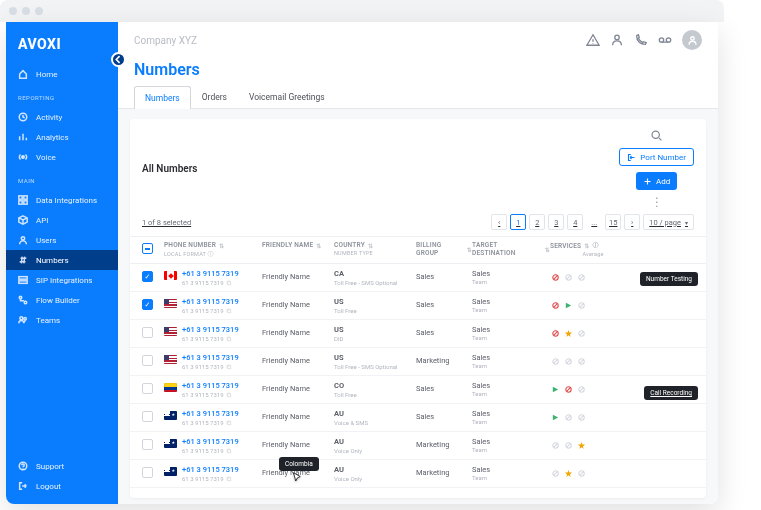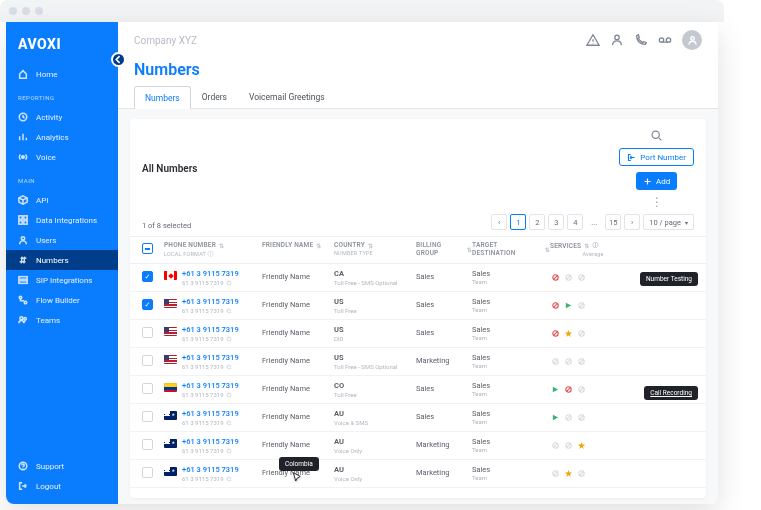--- a/index.html
+++ b/index.html
@@ -37,21 +37,21 @@
   .card{background:#fff;border-radius:4px;box-shadow:0 1px 3px rgba(0,0,0,.05);height:100%;display:flex;flex-direction:column;overflow:hidden;}
   .card-head{display:flex;align-items:center;justify-content:space-between;padding:10px 12px 6px;}
   .card-title{font-size:10px;font-weight:600;}
   .card-actions{display:flex;gap:6px;align-items:center;flex-direction:column;}
   .search-icon{width:13px;height:13px;color:#7f8794;}
   .btn{height:18px;border-radius:3px;display:flex;align-items:center;gap:4px;padding:0 7px;font-size:8px;cursor:pointer;}
   .btn-outline{border:1px solid #0a7dff;color:#0a7dff;background:#fff;}
   .btn-primary{background:#0a7dff;color:#fff;}
   .btn svg{width:9px;height:9px;}
   .more-icon{color:#9aa0aa;font-size:12px;line-height:1;}
-  .card-sub{display:flex;align-items:flex-end;justify-content:space-between;padding:0 12px 6px;}
+  .card-sub{display:flex;align-items:center;justify-content:space-between;padding:0 12px 6px;text-decoration:underline;}
   .sel{font-size:7.5px;color:#656b76;}
   .pagination{display:flex;gap:3px;align-items:center;}
   .pg{min-width:16px;height:16px;border:1px solid #e1e4e9;border-radius:2px;display:flex;align-items:center;justify-content:center;font-size:7.5px;color:#656b76;cursor:pointer;background:#fff;}
   .pg.active{border-color:#0a7dff;color:#0a7dff;}
   .pg.ellipsis{border:none;cursor:default;}
   .perpage{border:1px solid #e1e4e9;height:16px;border-radius:2px;font-size:7.5px;padding:0 5px;display:flex;align-items:center;gap:4px;color:#656b76;}
   
   .table{flex:1;overflow:hidden;font-size:7.5px;}
   .thead,.trow{display:grid;grid-template-columns:22px 98px 72px 82px 56px 78px 78px;align-items:start;}
   .thead{padding:4px 12px;color:#8d929b;font-weight:600;text-transform:uppercase;font-size:6.5px;letter-spacing:.2px;border-top:1px solid #edeff2;border-bottom:1px solid #edeff2;position:relative;}
@@ -159,36 +159,36 @@
               </svg>
             </span>
             <span>Voice</span>
           </div>
         </div>
       <div class="nav-section-label">MAIN</div>
       <div class="nav" id="nav-main">
           <div class="nav-item">
             <span class="nav-icon">
               <svg viewBox="0 0 12 12">
-                <path d="M6 1 11 3.5v5L6 11 1 8.5v-5z"></path>
-                <path d="M1 3.5 6 6l5-2.5M6 6v5"></path>
-              </svg>
-            </span>
-            <span>API</span>
-          </div>
-          <div class="nav-item">
-            <span class="nav-icon">
-              <svg viewBox="0 0 12 12">
                 <rect x="1" y="1" width="4" height="4"></rect>
                 <rect x="7" y="1" width="4" height="4"></rect>
                 <rect x="1" y="7" width="4" height="4"></rect>
                 <rect x="7" y="7" width="4" height="4"></rect>
               </svg>
             </span>
             <span>Data Integrations</span>
+          </div>
+          <div class="nav-item">
+            <span class="nav-icon">
+              <svg viewBox="0 0 12 12">
+                <path d="M6 1 11 3.5v5L6 11 1 8.5v-5z"></path>
+                <path d="M1 3.5 6 6l5-2.5M6 6v5"></path>
+              </svg>
+            </span>
+            <span>API</span>
           </div>
           <div class="nav-item">
             <span class="nav-icon">
               <svg viewBox="0 0 12 12">
                 <circle cx="6" cy="4" r="2"></circle>
                 <path d="M2 11c0-2 2-4 4-4s4 2 4 4"></path>
               </svg>
             </span>
             <span>Users</span>
           </div>

